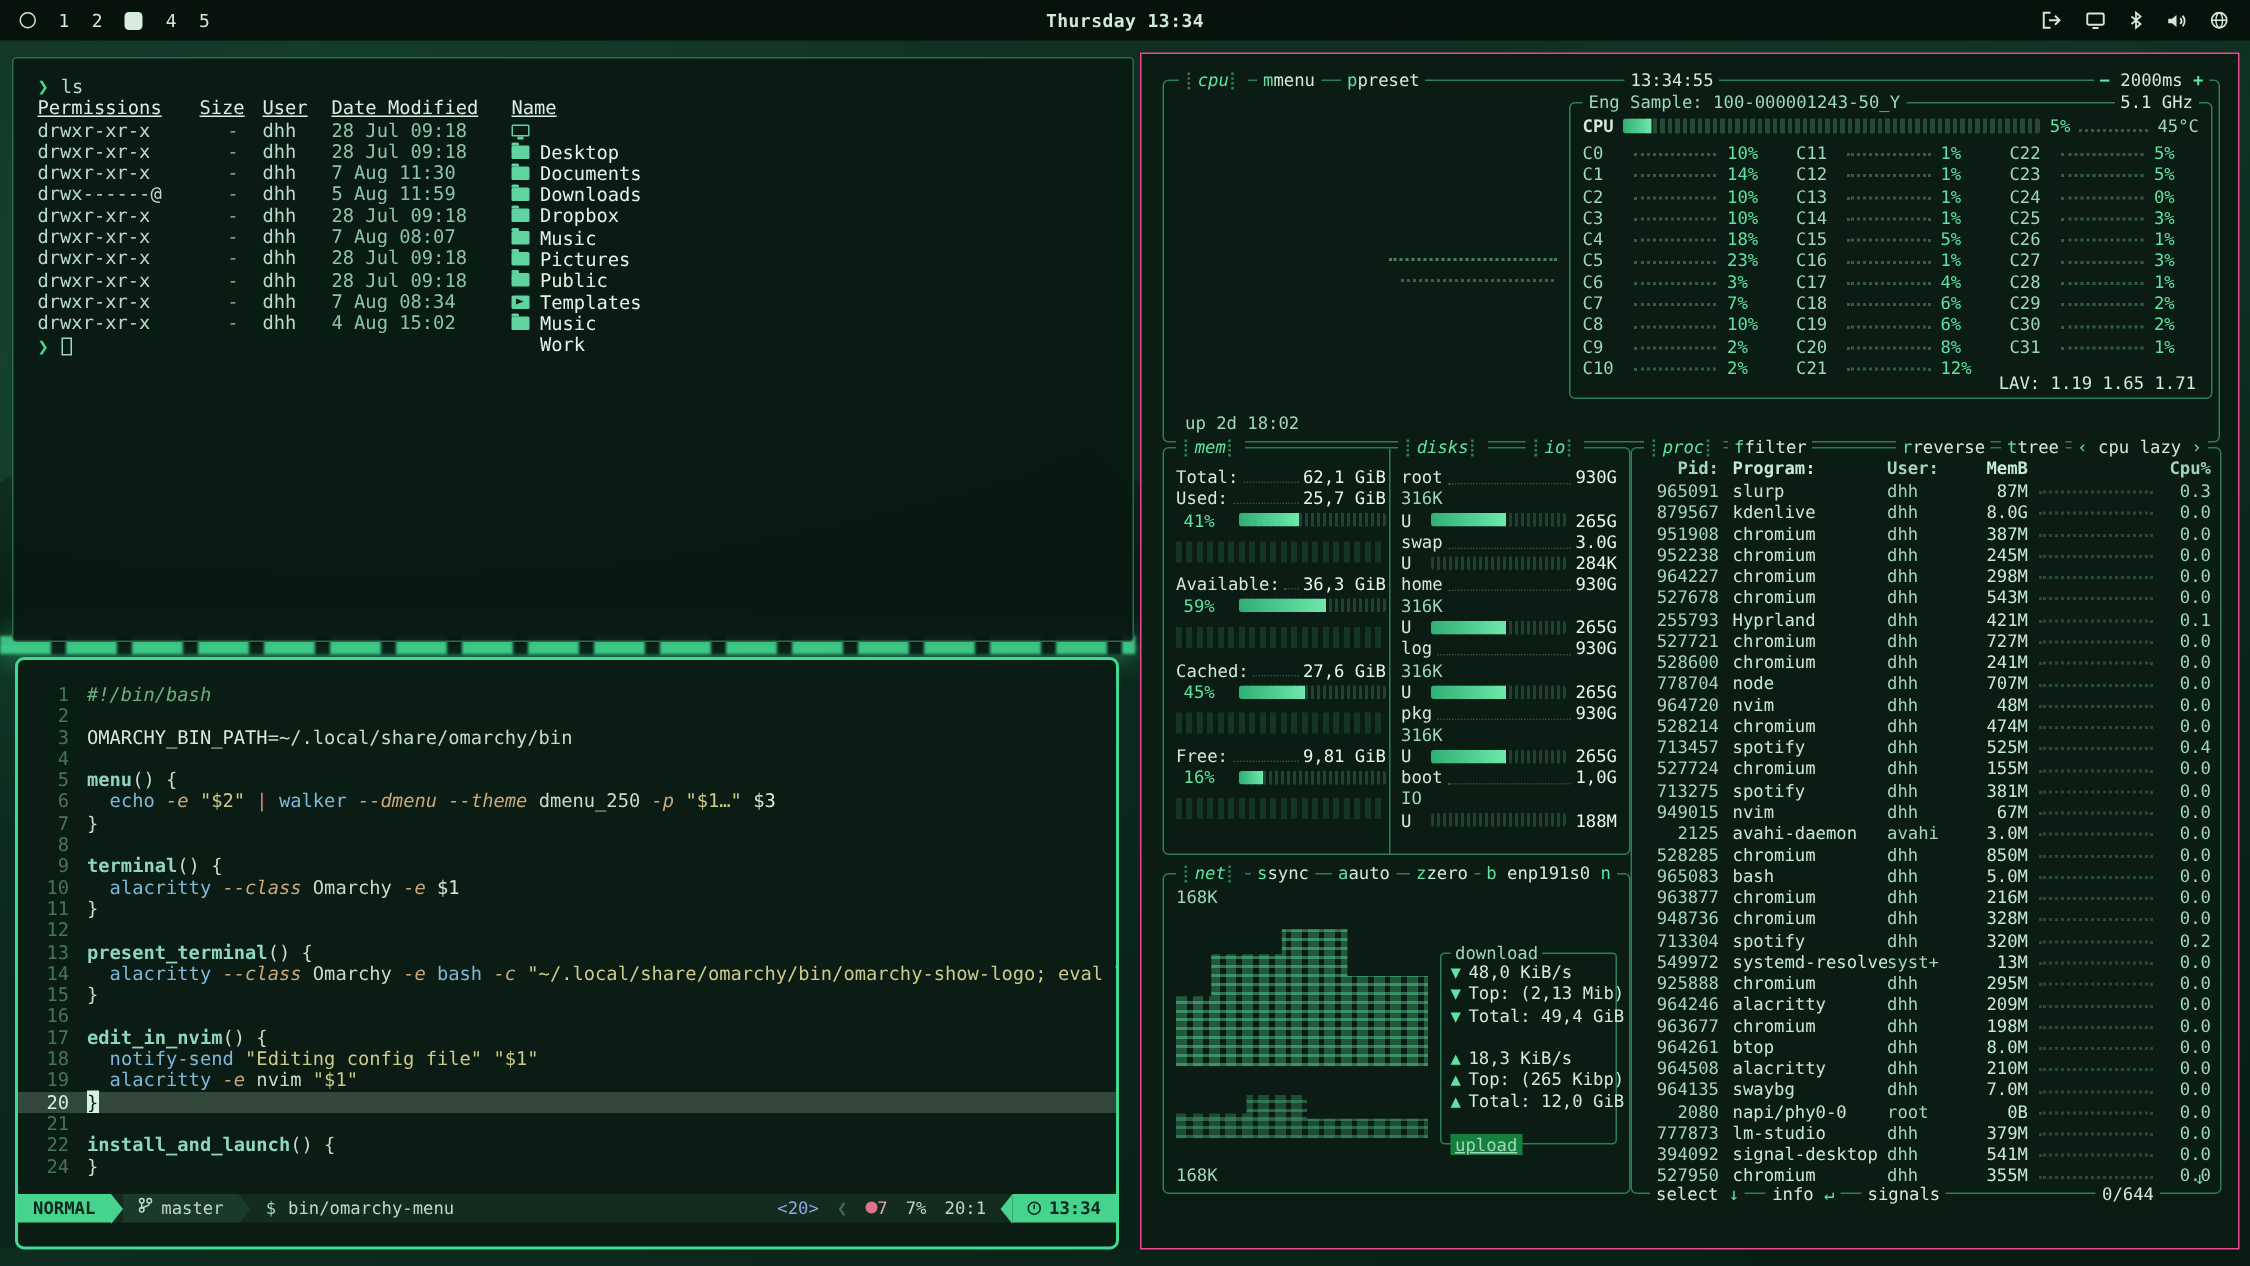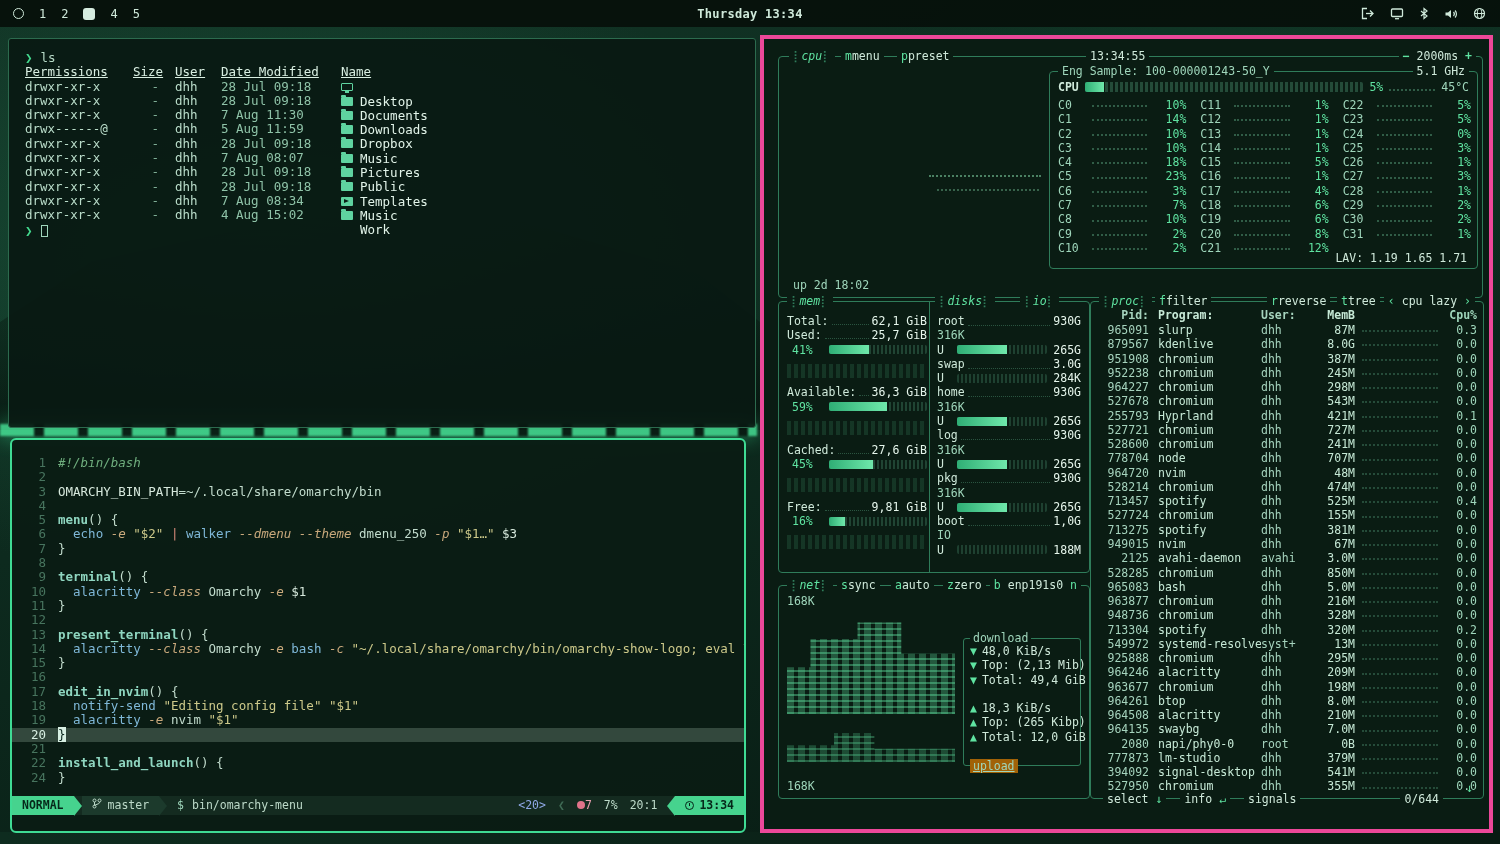--- a/index.html
+++ b/index.html
@@ -104,21 +104,21 @@
   .sl-sep:before { content:"❮"; color:#3f6b55; }
   .sl-err { gap:4px; color:#e8a0ae; }
   .err-dot { width:8px; height:8px; background:#e0738a; border-radius:50%; display:inline-block; }
   .a3 { border-right:8px solid #46d38e; }
   .sl-time { background:#46d38e; color:#06281a; font-weight:bold; padding:0 10px; gap:5px; }
   .clock-ico { width:9px; height:9px; border:1.3px solid #06281a; border-radius:50%; position:relative; display:inline-block; }
   .clock-ico:after { content:""; position:absolute; left:2.6px; top:0.8px; width:1.3px; height:3.2px; background:#06281a; }
 
   
   .btop { left:760px; top:35px; width:733px; height:798px;
-    background:#0a1c13; border:4px solid #ec4899; font-size:11.5px; line-height:14.3px; color:#cfe9da; }
+    background:#0a1c13; border:1px solid #ec4899; font-size:11.5px; line-height:14.3px; color:#cfe9da; }
   .bbox { position:absolute; border:1px solid #2f7c5a; border-radius:4px; }
   .btitle, .bbtn { position:absolute; top:-8px; background:#0a1c13; padding:0 4px; white-space:nowrap; }
   .tname { color:#5fe3a1; font-style:italic; }
   .tmark:before { content:"⡇"; color:#2f7c5a; font-style:normal; }
   .bbtn { color:#cfe9da; }
   .bbtn b { color:#5fe3a1; font-weight:normal; }
 
   .box-cpu { left:14px; top:17px; width:705px; height:242px; }
   .cpu-clock { position:absolute; top:-8px; left:307px; background:#0a1c13; padding:0 4px; color:#cfe9da; }
   .cpu-update { position:absolute; top:-8px; right:6px; background:#0a1c13; padding:0 4px; color:#cfe9da; }
@@ -137,21 +137,21 @@
   .pct { color:#5fe3a1; }
   .dotlead { border-bottom:2px dotted rgba(120,215,170,0.35); height:7px; }
   .w46 { width:46px; }
   .temp { color:#9fd6bb; }
   .cores { position:absolute; left:8px; right:6px; top:26px; display:grid;
     grid-template-rows:repeat(11, 14.3px); grid-template-columns:repeat(3, 1fr);
     grid-auto-flow:column; column-gap:14px; }
   .core { display:flex; align-items:center; }
   .cname { width:30px; color:#9fd6bb; }
   .cmeter { flex:1; margin:0 7px 3px 4px; border-bottom:2px dotted rgba(120,215,170,0.35); height:7px; }
-  .cpct { width:32px; text-align:right; color:#5fe3a1; }
+  .cpct { width:32px; color:#5fe3a1; }
   .lav { position:absolute; right:10px; bottom:3px; color:#cfe9da; }
   .cpu-up { position:absolute; left:14px; bottom:5px; color:#9fd6bb; }
   .cpu-dash1 { position:absolute; left:150px; top:118px; width:112px; border-top:2px dotted rgba(140,230,180,0.5); }
   .cpu-dash2 { position:absolute; left:158px; top:132px; width:102px; border-top:2px dotted rgba(140,230,180,0.35); }
 
   .box-mem { left:14px; top:262px; width:312px; height:272px; }
   .mem-col { position:absolute; left:8px; top:12px; width:140px; }
   .mrow { display:flex; align-items:baseline; height:14.3px; }
   .mlabel { color:#cfe9da; }
   .mlead { flex:1; border-bottom:1px dotted rgba(120,215,170,0.3); margin:0 3px; height:9px; }
@@ -184,21 +184,21 @@
   .ng { position:absolute; background:
       repeating-linear-gradient(0deg, rgba(95,227,161,0.42) 0 2px, transparent 2px 6px),
       repeating-linear-gradient(90deg, rgba(95,227,161,0.30) 0 7px, transparent 7px 11px); }
   .ng-down { left:8px; top:24px; width:168px; height:104px;
     clip-path:polygon(0% 55%, 14% 55%, 14% 28%, 42% 28%, 42% 12%, 68% 12%, 68% 42%, 100% 42%, 100% 100%, 0% 100%); }
   .ng-up { left:8px; top:132px; width:168px; height:44px; opacity:.8;
     clip-path:polygon(0% 62%, 28% 62%, 28% 34%, 52% 34%, 52% 70%, 100% 70%, 100% 100%, 0% 100%); }
   .net-info { position:absolute; left:184px; top:52px; width:118px; height:128px;
     border:1px solid #2f7c5a; border-radius:3px; padding:5px 6px; }
   .ni-label-top { position:absolute; top:-8px; left:6px; background:#0a1c13; padding:0 3px; color:#9fd6bb; }
-  .ni-label-bot { position:absolute; bottom:-8px; left:6px; background:#a16207; padding:0 3px; color:#9fd6bb;text-decoration:underline; }
+  .ni-label-bot { position:absolute; bottom:-8px; left:6px; background:#15803d; padding:0 3px; color:#9fd6bb;text-decoration:underline; }
   .ni-row { display:flex; gap:5px; height:14.3px; align-items:center; color:#cfe9da; white-space:nowrap; }
   .dn-arrow { color:#5fe3a1; } .up-arrow { color:#5fe3a1; }
 
   .box-proc { left:326px; top:262px; width:394px; height:498px; }
   .t-filter { left:64px; }
   .t-reverse { left:176px; }
   .t-tree { left:246px; }
   .t-sort { right:8px; }
   .t-sort i { font-style:normal; color:#5fe3a1; }
   .prow { display:flex; align-items:center; height:14.27px; }

